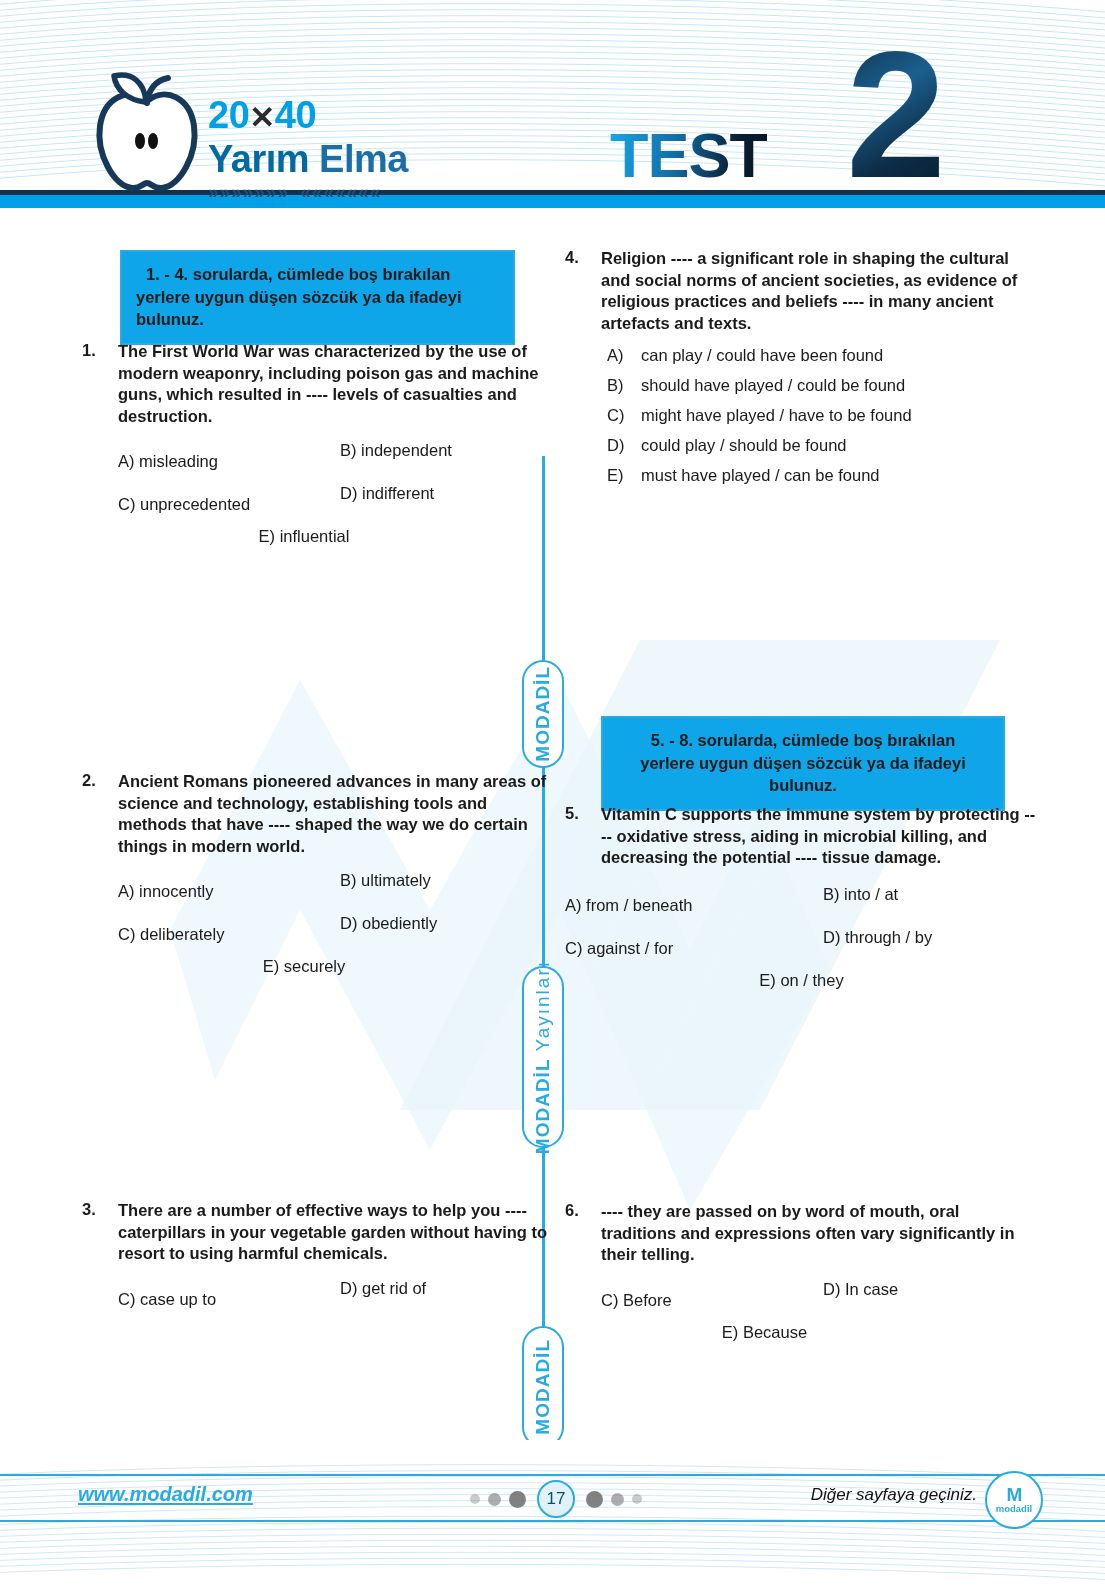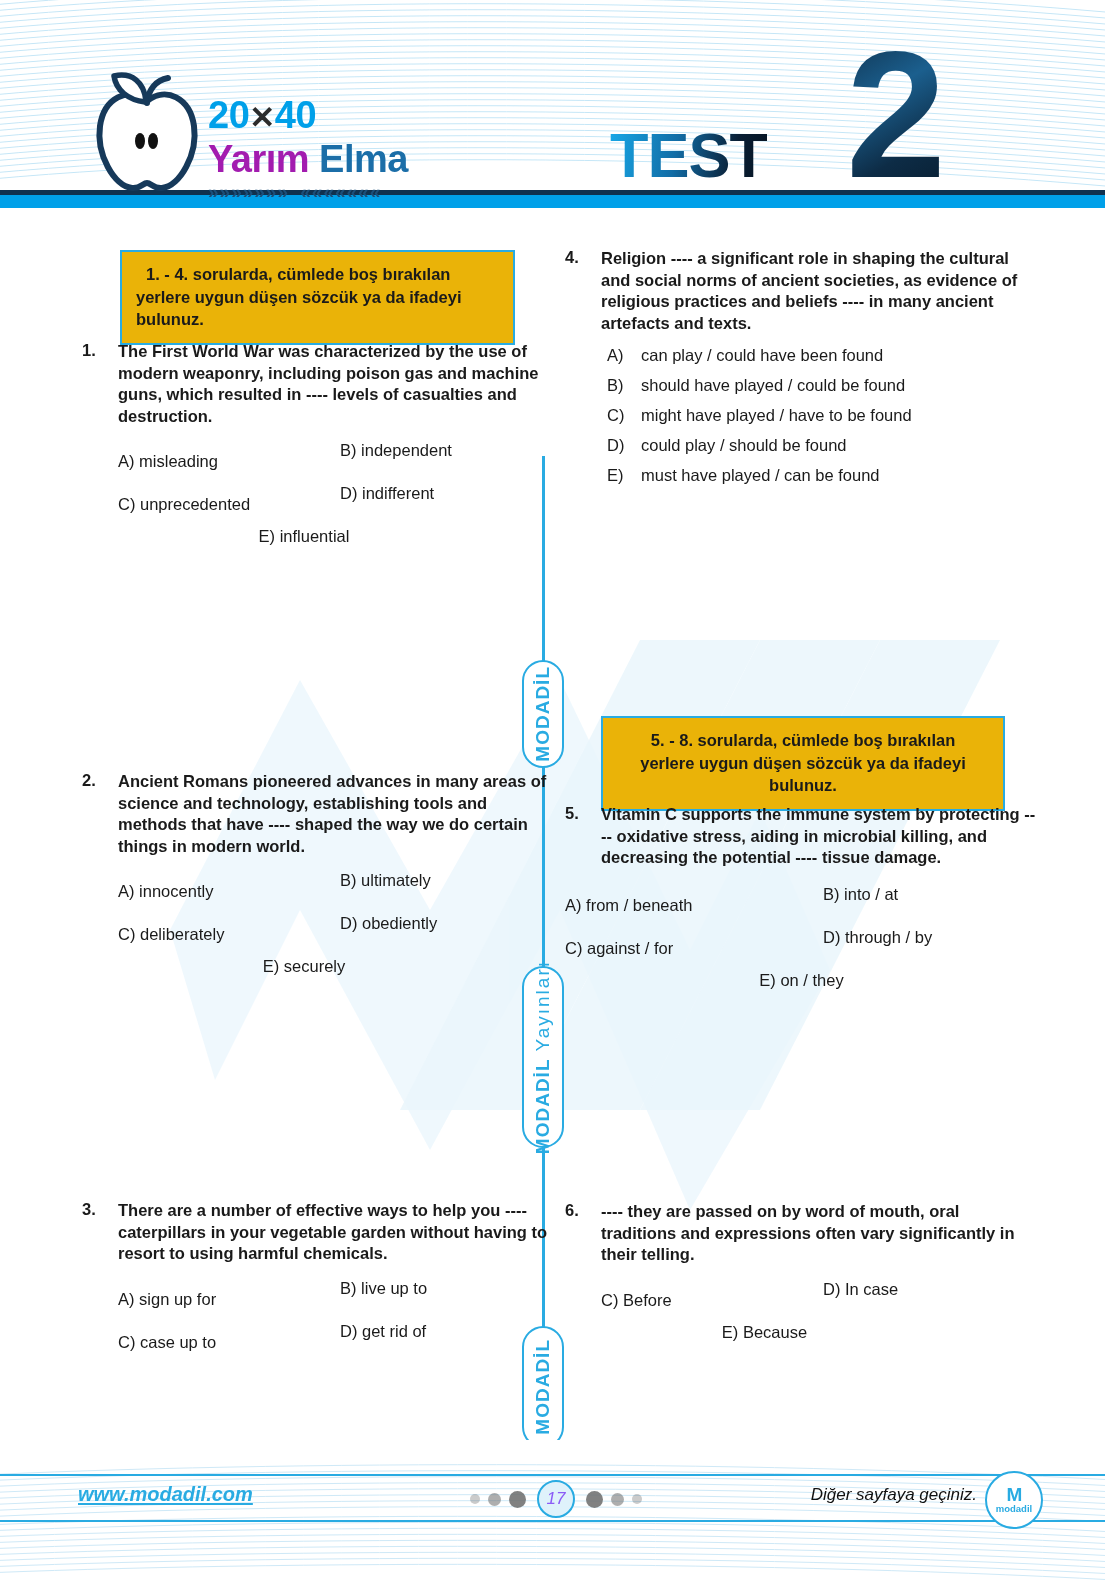--- a/index.html
+++ b/index.html
@@ -69,21 +69,21 @@
     white-space: nowrap;
   }
   #brand-line1 .xmark { color: #2b2b2b; font-size: 31px; }
   #brand-line2 {
     font-size: 38px;
     font-weight: 800;
     letter-spacing: -0.5px;
     line-height: 42px;
     white-space: nowrap;
   }
-  #brand-line2 .p1 { color: #a21caf; }
+  #brand-line2 .p1 { color: #0369a1; }
   #brand-line2 .p2 { color: #1b6ea8; }
   #brand-chevrons {
     margin-top: 1px;
     font-size: 19px;
     letter-spacing: 1px;
     color: #1b4f7a;
     font-weight: 700;
     white-space: nowrap;
   }
   #brand-chevrons .sep { letter-spacing: 6px; }
@@ -178,21 +178,21 @@
 
   
   .directive {
     border: 2px solid #29abe2;
     box-sizing: border-box;
     padding: 11px 14px 12px 14px;
     font-size: 16.5px;
     font-weight: bold;
     line-height: 22.5px;
     color: #1a1a1a;
-    background: #eab308;
+    background: #0ea5e9;
   }
   .directive .indent { display: inline-block; width: 10px; }
 
   
   .q {
     position: relative;
     padding-left: 36px;
   }
   .q-num {
     position: absolute;
@@ -292,24 +292,23 @@
   .pd3 { width: 17px; height: 17px; opacity: .85; }
   #page-circle {
     width: 38px; height: 38px;
     border: 2.5px solid #29abe2;
     border-radius: 50%;
     background: #dff2fb;
     display: flex;
     align-items: center;
     justify-content: center;
     font-size: 17px;
-    color: #8b5cf6;
+    color: #0c4a6e;
     box-sizing: border-box;
     margin: 0 3px;
-    font-style: italic;
   }
   #brand-badge {
     position: absolute;
     right: 62px; top: 31px;
     width: 54px; height: 54px;
     border: 2px solid #29abe2;
     border-radius: 50%;
     background: #ffffff;
     display: flex;
     flex-direction: column;
@@ -460,24 +459,20 @@
           </div>
           <div class="opt opt-center">E) securely</div>
         </div>
       </div>
 
       <div class="q" style="position:absolute; left:0px; top:992px; width:432px;">
         <div class="q-num">3.</div>
         <div class="q-stem">There are a number of effective ways to help you ---- caterpillars in your vegetable garden without having to resort to using harmful chemicals.</div>
         <div class="opts">
           <div class="opt-row">
-            <div class="opt">A) sign up for</div>
-            <div class="opt">B) live up to</div>
-          </div>
-          <div class="opt-row">
             <div class="opt">C) case up to</div>
             <div class="opt">D) get rid of</div>
           </div>
         </div>
       </div>
 
     </div>
 
     <div class="column" id="col-right">
 

